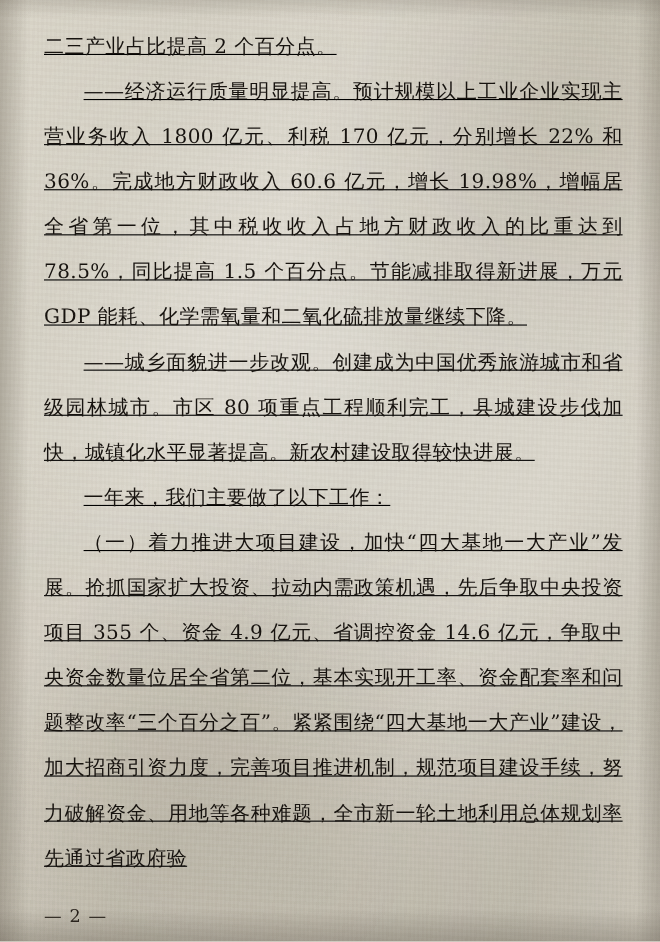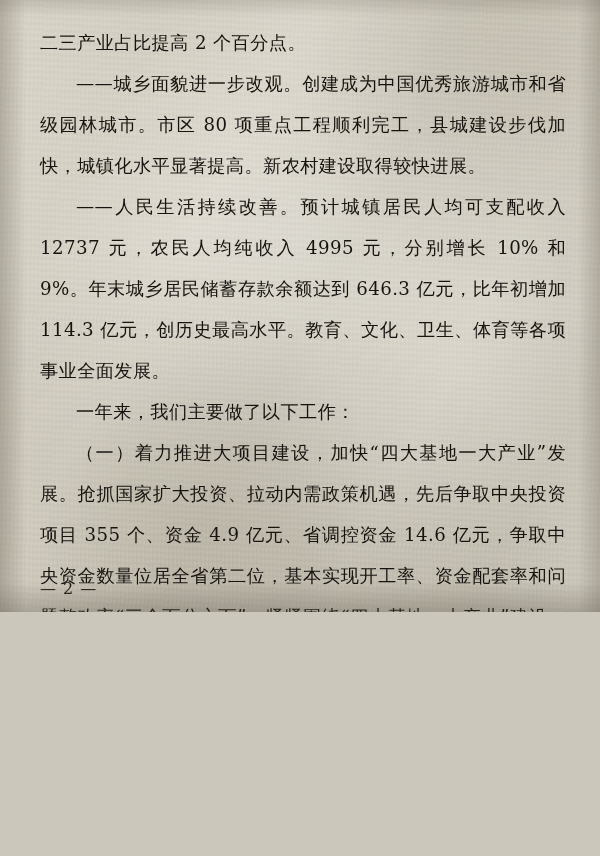--- a/index.html
+++ b/index.html
@@ -9,27 +9,28 @@
   body {
     width: 600px;
     height: 856px;
     background: #ccc7bb;
     font-family: "DejaVu Serif", "Liberation Serif", serif;
     overflow: hidden;
   }
   .page {
     position: relative;
     width: 600px;
-    height: 612px;
+    height: 856px;
     box-sizing: border-box;
     background:
       radial-gradient(ellipse 120% 90% at 50% 40%, rgba(255,255,255,0.30) 0%, rgba(255,255,255,0.05) 55%, rgba(120,110,95,0.10) 100%),
       linear-gradient(118deg, #d8d3c6 0%, #cfcabc 18%, #d5d0c3 34%, #cac5b7 52%, #d2cdc0 70%, #c6c1b3 86%, #cfcabd 100%);
     padding: 22px 34px 0 40px;
     overflow: hidden;
+    text-decoration: underline;
   }
   
   .page::before {
     content: "";
     position: absolute;
     inset: 0;
     pointer-events: none;
     background:
       radial-gradient(circle at 12% 8%, rgba(255,255,255,0.35) 0%, rgba(255,255,255,0) 26%),
       radial-gradient(circle at 88% 14%, rgba(160,150,132,0.18) 0%, rgba(160,150,132,0) 30%),
@@ -97,22 +98,22 @@
     background: linear-gradient(180deg, rgba(80,72,60,0.16) 0%, rgba(80,72,60,0.00) 100%);
   }
 </style>
 </head>
 <body>
 
 <div class="page">
 
   <div class="body-text">
     <p>二三产业占比提高 2 个百分点。</p>
+    <p class="indent">——经济运行质量明显提高。预计规模以上工业企业实现主营业务收入 1800 亿元、利税 170 亿元，分别增长 22% 和 36%。完成地方财政收入 60.6 亿元，增长 19.98%，增幅居全省第一位，其中税收收入占地方财政收入的比重达到 78.5%，同比提高 1.5 个百分点。节能减排取得新进展，万元 GDP 能耗、化学需氧量和二氧化硫排放量继续下降。</p>
     <p class="indent">——城乡面貌进一步改观。创建成为中国优秀旅游城市和省级园林城市。市区 80 项重点工程顺利完工，县城建设步伐加快，城镇化水平显著提高。新农村建设取得较快进展。</p>
-    <p class="indent">——人民生活持续改善。预计城镇居民人均可支配收入 12737 元，农民人均纯收入 4995 元，分别增长 10% 和 9%。年末城乡居民储蓄存款余额达到 646.3 亿元，比年初增加 114.3 亿元，创历史最高水平。教育、文化、卫生、体育等各项事业全面发展。</p>
     <p class="indent">一年来，我们主要做了以下工作：</p>
     <p class="indent">（一）着力推进大项目建设，加快“四大基地一大产业”发展。抢抓国家扩大投资、拉动内需政策机遇，先后争取中央投资项目 355 个、资金 4.9 亿元、省调控资金 14.6 亿元，争取中央资金数量位居全省第二位，基本实现开工率、资金配套率和问题整改率“三个百分之百”。紧紧围绕“四大基地一大产业”建设，加大招商引资力度，完善项目推进机制，规范项目建设手续，努力破解资金、用地等各种难题，全市新一轮土地利用总体规划率先通过省政府验</p>
   </div>
 
   <div class="footer">— 2 —</div>
 
   <div class="edge-shadow edge-left"></div>
   <div class="edge-shadow edge-right"></div>
   <div class="edge-shadow edge-top"></div>
   <div class="edge-shadow edge-bottom"></div>

